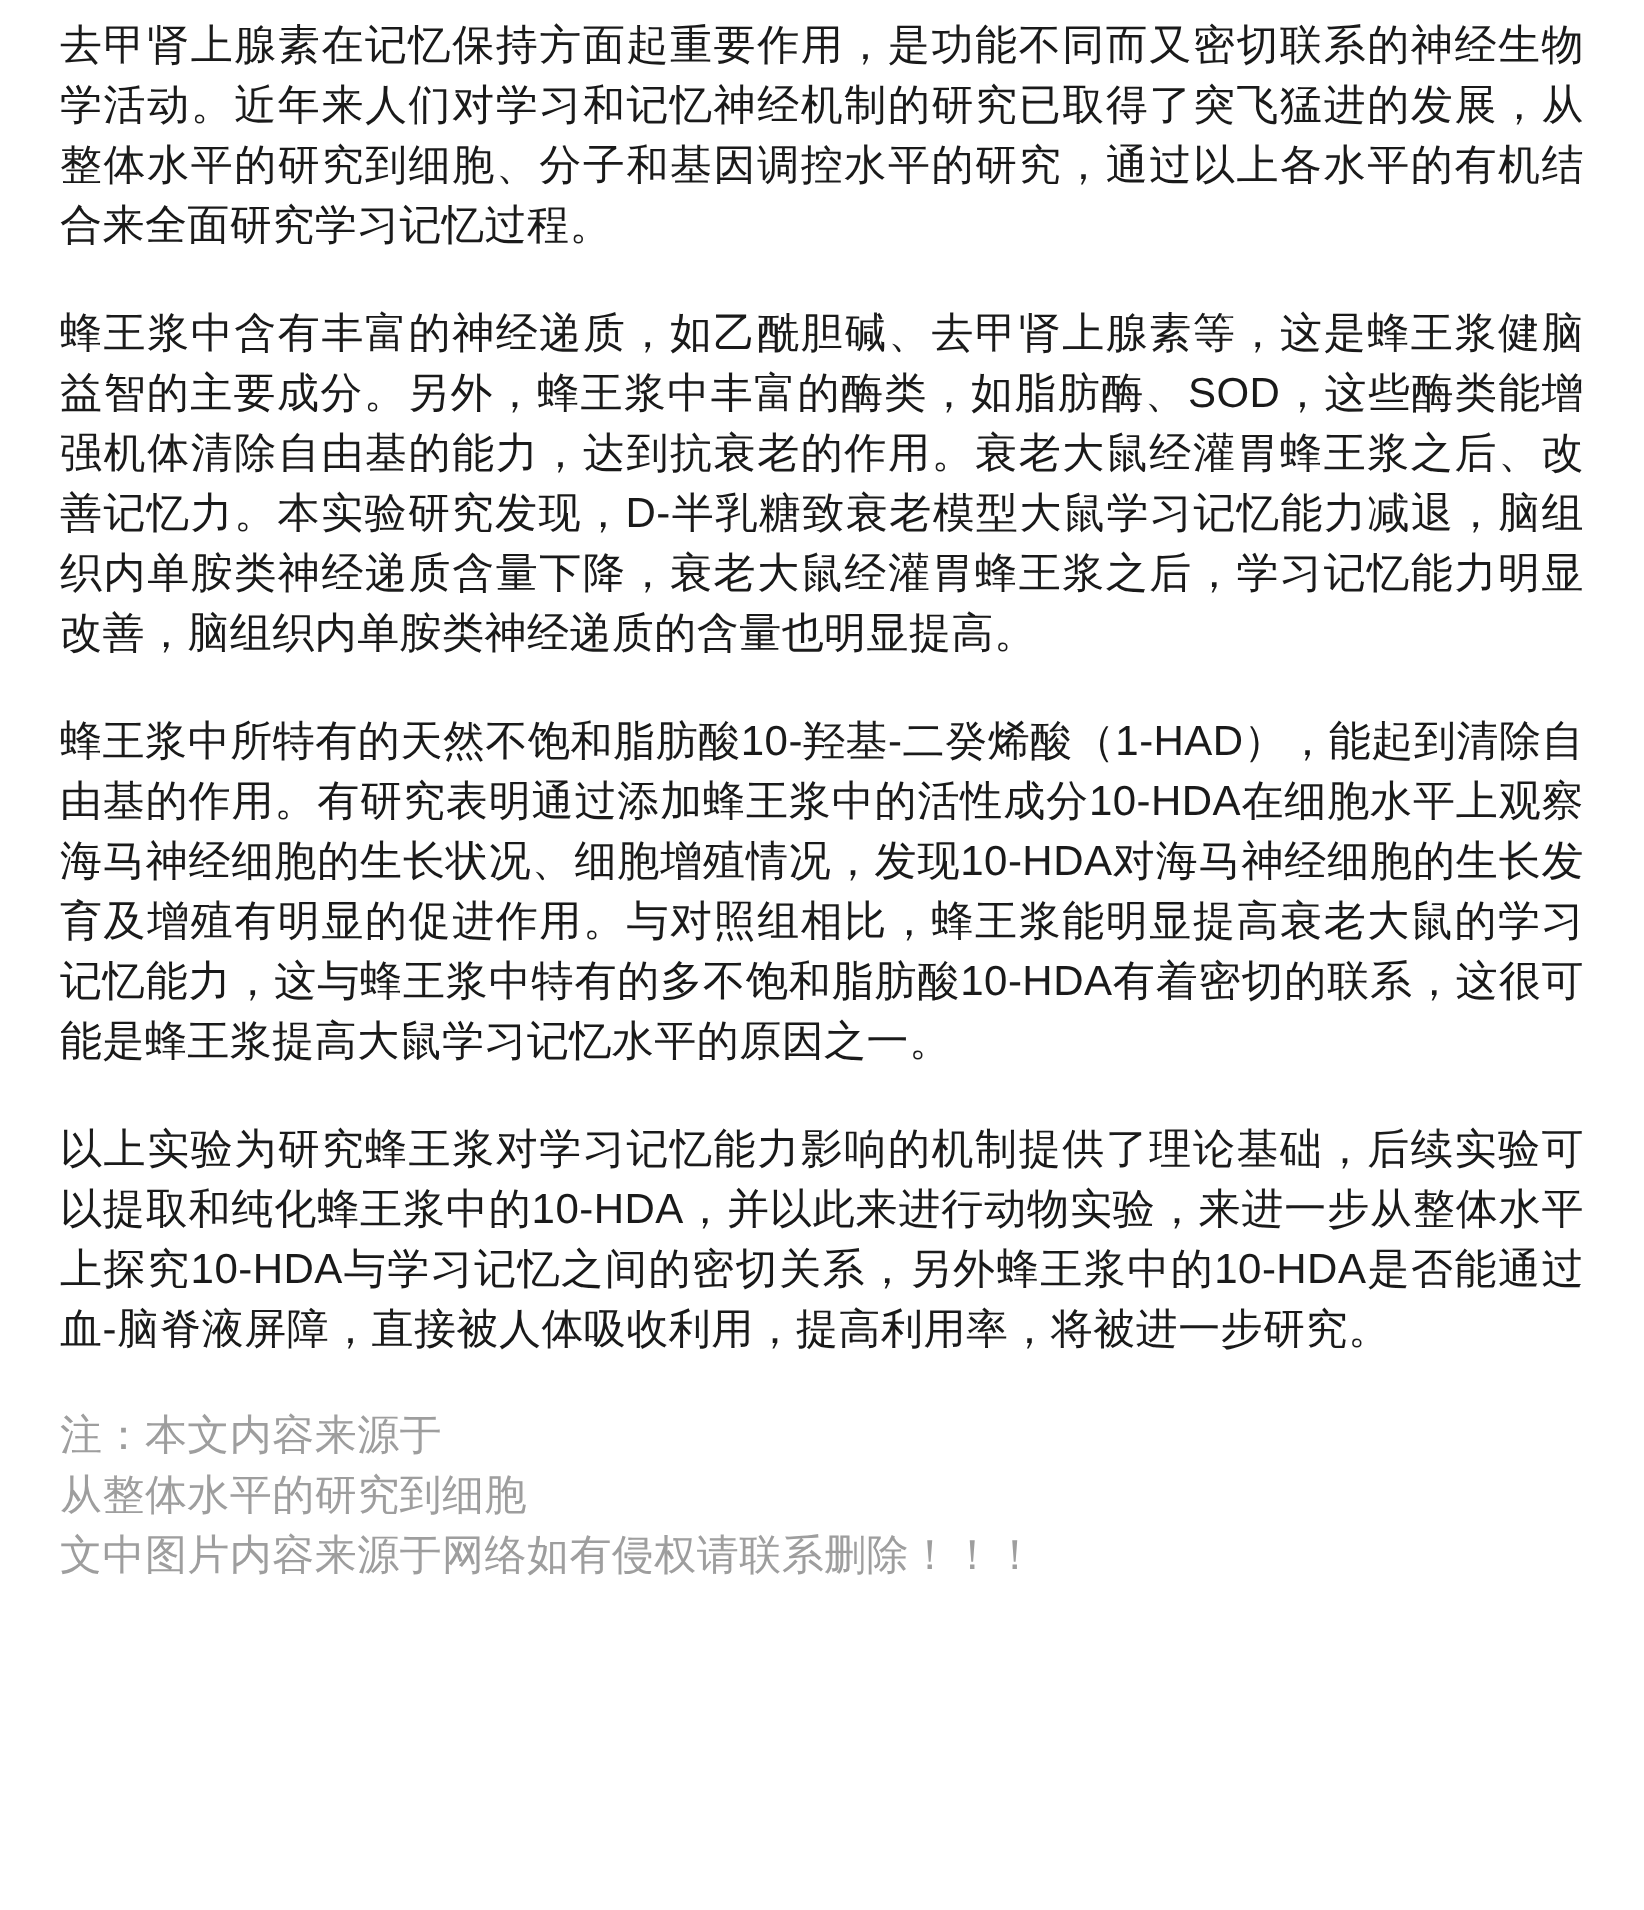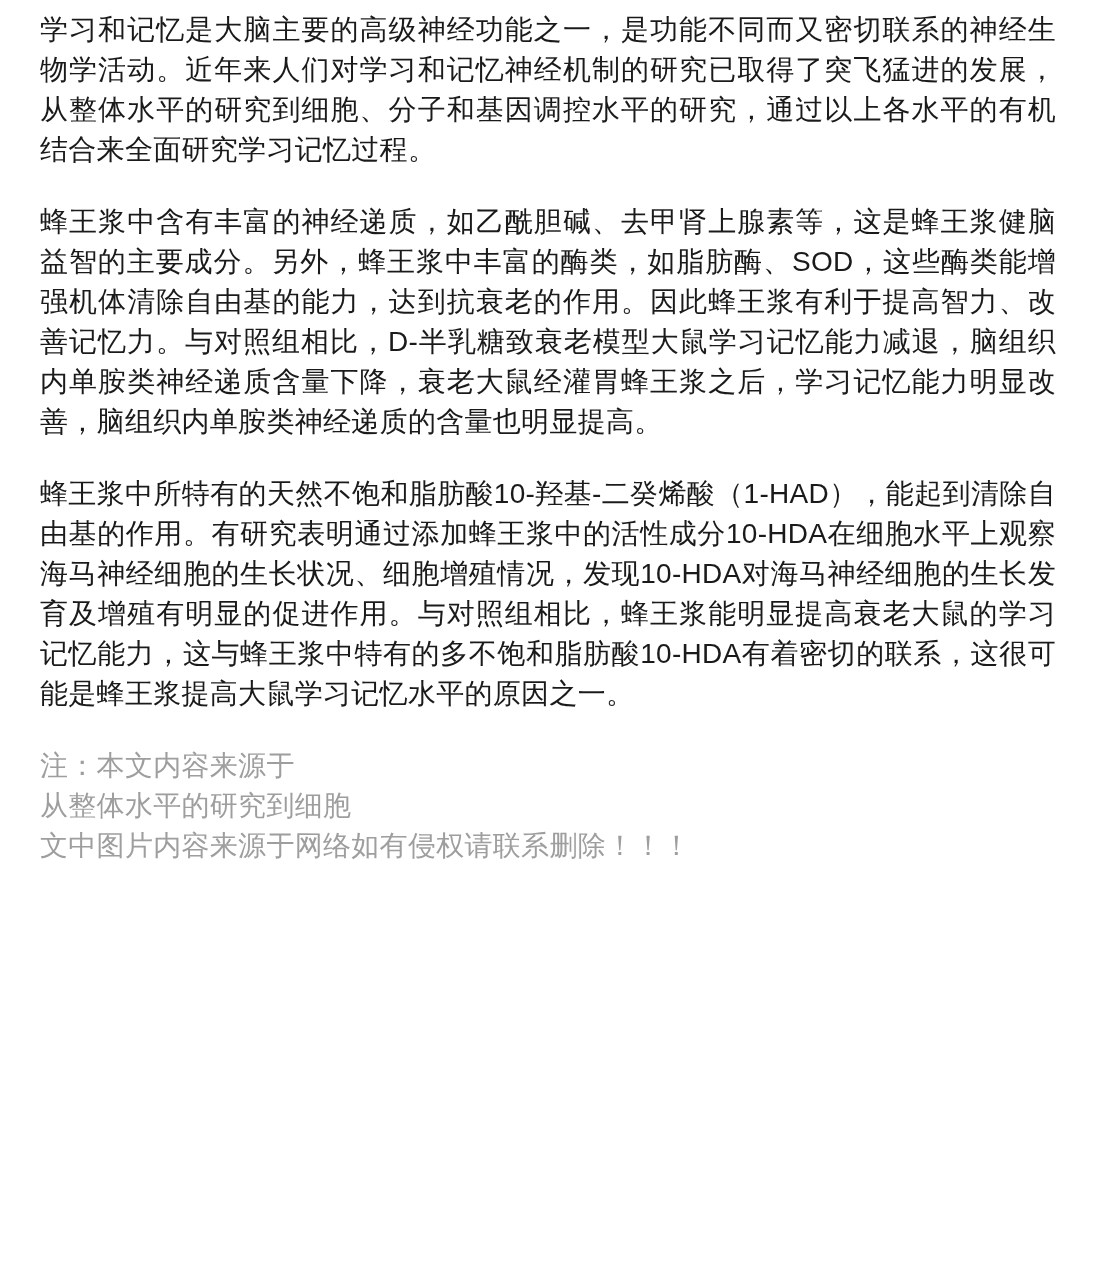--- a/index.html
+++ b/index.html
@@ -28,27 +28,28 @@
   .note div {
     margin: 0;
     font-family: Liberation Serif, serif;
   }
 </style>
 </head>
 <body>
 
 <div class="article">
 
-  <p>学习和记忆是大脑主要的高级神经功能之一，是功能不同而又密切联系的神经生物学活动。近年来人们对学习和记忆神经机制的研究已取得了突飞猛进的发展，从整体水平的研究到细胞、分子和基因调控水平的研究，通过以上各水平的有机结合来全面研究学习记忆过程。</p>
+  <p>去甲肾上腺素在记忆保持方面起重要作用，是功能不同而又密切联系的神经生物学活动。近年来人们对学习和记忆神经机制的研究已取得了突飞猛进的发展，从整体水平的研究到细胞、分子和基因调控水平的研究，通过以上各水平的有机结合来全面研究学习记忆过程。</p>
 
 
-  <p>蜂王浆中含有丰富的神经递质，如乙酰胆碱、去甲肾上腺素等，这是蜂王浆健脑益智的主要成分。另外，蜂王浆中丰富的酶类，如脂肪酶、SOD，这些酶类能增强机体清除自由基的能力，达到抗衰老的作用。因此蜂王浆有利于提高智力、改善记忆力。与对照组相比，D-半乳糖致衰老模型大鼠学习记忆能力减退，脑组织内单胺类神经递质含量下降，衰老大鼠经灌胃蜂王浆之后，学习记忆能力明显改善，脑组织内单胺类神经递质的含量也明显提高。</p>
+  <p>蜂王浆中含有丰富的神经递质，如乙酰胆碱、去甲肾上腺素等，这是蜂王浆健脑益智的主要成分。另外，蜂王浆中丰富的酶类，如脂肪酶、SOD，这些酶类能增强机体清除自由基的能力，达到抗衰老的作用。衰老大鼠经灌胃蜂王浆之后、改善记忆力。本实验研究发现，D-半乳糖致衰老模型大鼠学习记忆能力减退，脑组织内单胺类神经递质含量下降，衰老大鼠经灌胃蜂王浆之后，学习记忆能力明显改善，脑组织内单胺类神经递质的含量也明显提高。</p>
 
   <p>蜂王浆中所特有的天然不饱和脂肪酸10-羟基-二癸烯酸（1-HAD），能起到清除自由基的作用。有研究表明通过添加蜂王浆中的活性成分10-HDA在细胞水平上观察海马神经细胞的生长状况、细胞增殖情况，发现10-HDA对海马神经细胞的生长发育及增殖有明显的促进作用。与对照组相比，蜂王浆能明显提高衰老大鼠的学习记忆能力，这与蜂王浆中特有的多不饱和脂肪酸10-HDA有着密切的联系，这很可能是蜂王浆提高大鼠学习记忆水平的原因之一。</p>
 
+  <p>以上实验为研究蜂王浆对学习记忆能力影响的机制提供了理论基础，后续实验可以提取和纯化蜂王浆中的10-HDA，并以此来进行动物实验，来进一步从整体水平上探究10-HDA与学习记忆之间的密切关系，另外蜂王浆中的10-HDA是否能通过血-脑脊液屏障，直接被人体吸收利用，提高利用率，将被进一步研究。</p>
 
   <div class="note">
     <div>注：本文内容来源于</div>
     <div>从整体水平的研究到细胞</div>
     <div>文中图片内容来源于网络如有侵权请联系删除！！！</div>
   </div>
 
 </div>
 
 </body></html>

